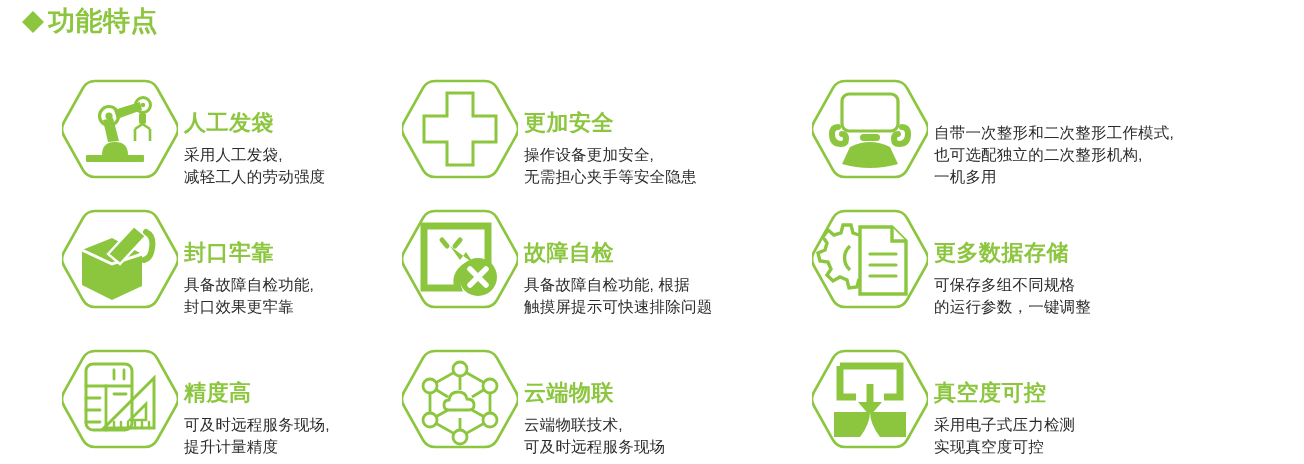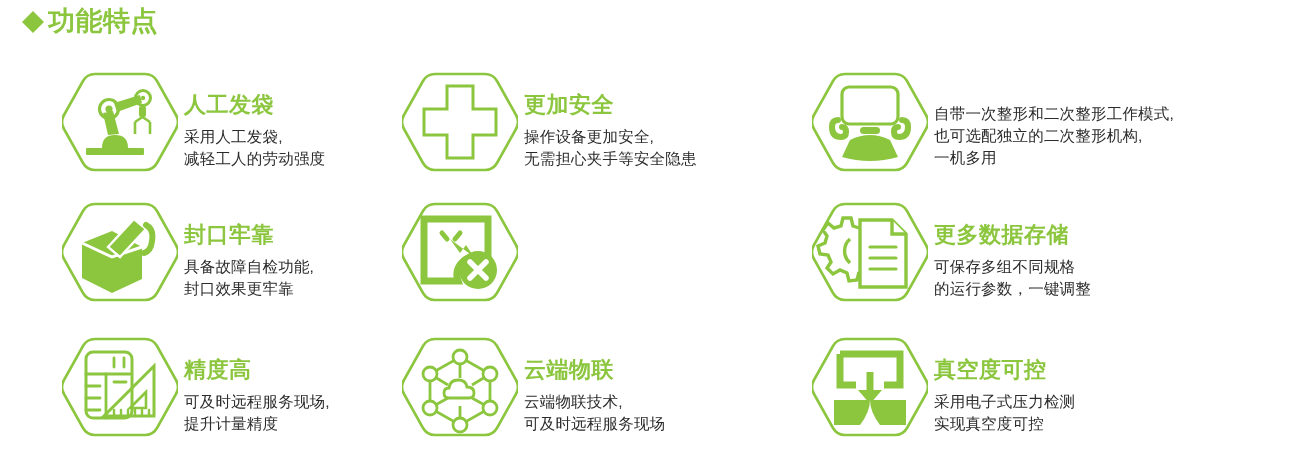--- a/index.html
+++ b/index.html
@@ -57,21 +57,21 @@
     position: absolute;
     left: 0;
     top: 58px;
     width: 1304px;
     display: grid;
     grid-template-columns: 392px 410px 444px;
     grid-template-rows: 130px 130px 140px;
   }
   .feature {
     display: flex;
-    align-items: center;
+    align-items: flex-end;
     padding-left: 62px;
     box-sizing: border-box;
   }
   .feature.col2 { padding-left: 10px; }
   .feature.col3 { padding-left: 10px; }
   .hex-wrap {
     flex: 0 0 auto;
     width: 116px;
     height: 116px;
     position: relative;
@@ -189,20 +189,25 @@
     <div class="feature col2">
       <div class="hex-wrap">
         <svg width="116" height="116" viewBox="0 0 116 116">
           <path d="M33 9 H83 Q91 9 95 16 L114 50 Q118 57 114 64 L95 98 Q91 105 83 105 H33 Q25 105 21 98 L2 64 Q-2 57 2 50 L21 16 Q25 9 33 9 Z" fill="none" stroke="#8cc63f" stroke-width="2.6"></path>
           <path d="M22 24 H86 V62 H74 A18 18 0 0 0 56 86 H22 Z" fill="none" stroke="#8cc63f" stroke-width="7"></path>
           <path d="M48 44 L58 58 L64 50 L72 62 Z" fill="#8cc63f"></path>
           <path d="M40 38 L45 44 M58 38 L53 44" stroke="#8cc63f" stroke-width="5" stroke-linecap="round"></path>
           <circle cx="76" cy="75" r="19" fill="#8cc63f"></circle>
           <path d="M68 67 L84 83 M84 67 L68 83" stroke="#ffffff" stroke-width="5.5" stroke-linecap="round"></path>
         </svg>
+      </div>
+      <div class="ftext">
+        <div class="ftitle">故障自检</div>
+        <div class="fdesc">具备故障自检功能, 根据
+触摸屏提示可快速排除问题</div>
       </div>
     </div>
 
     <div class="feature col3">
       <div class="hex-wrap">
         <svg width="116" height="116" viewBox="0 0 116 116">
           <path d="M33 9 H83 Q91 9 95 16 L114 50 Q118 57 114 64 L95 98 Q91 105 83 105 H33 Q25 105 21 98 L2 64 Q-2 57 2 50 L21 16 Q25 9 33 9 Z" fill="none" stroke="#8cc63f" stroke-width="2.6"></path>
           <g fill="none" stroke="#8cc63f" stroke-width="3.4">
             <path d="M47 33 L41 31 L39 23 L31 23 L29 31 L22 33 L16 28 L11 35 L15 41 L13 48 L6 51 L8 59 L16 60 L19 67 L15 73 L21 79 L28 75 L35 78 L37 86 L45 85 L47 77"></path>
             <path d="M38 44 A16 16 0 0 0 38 68"></path>

